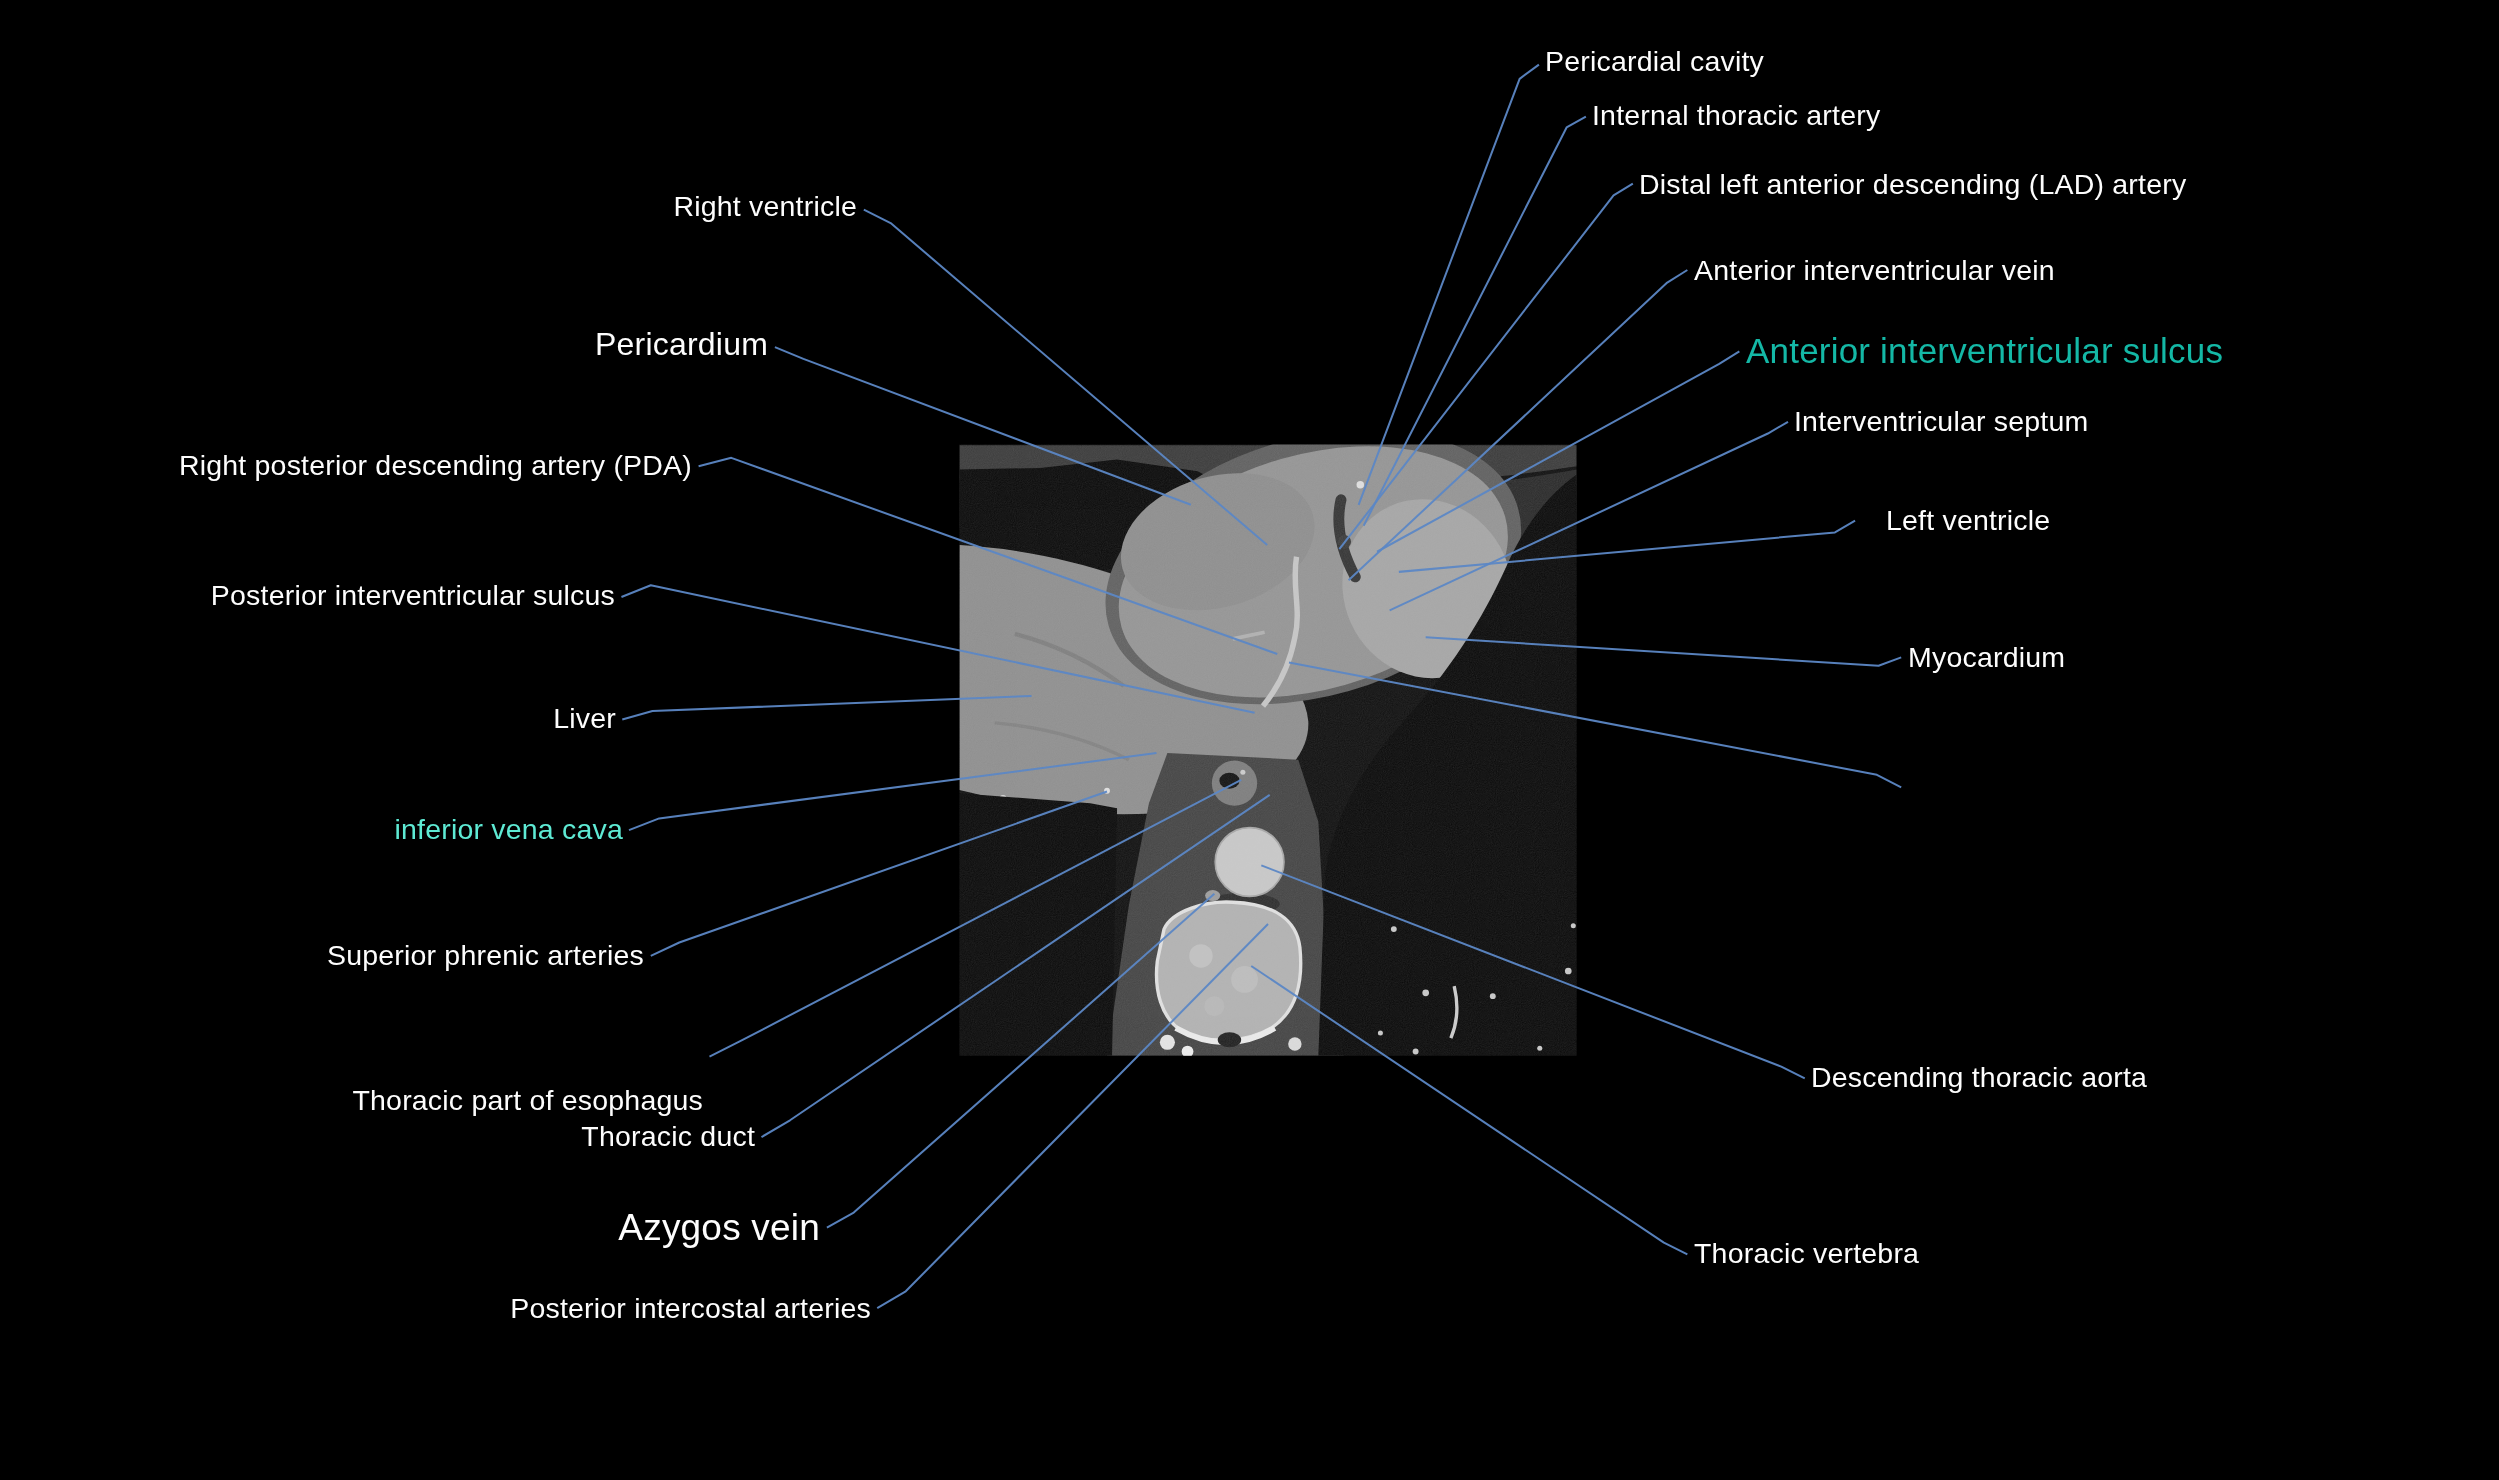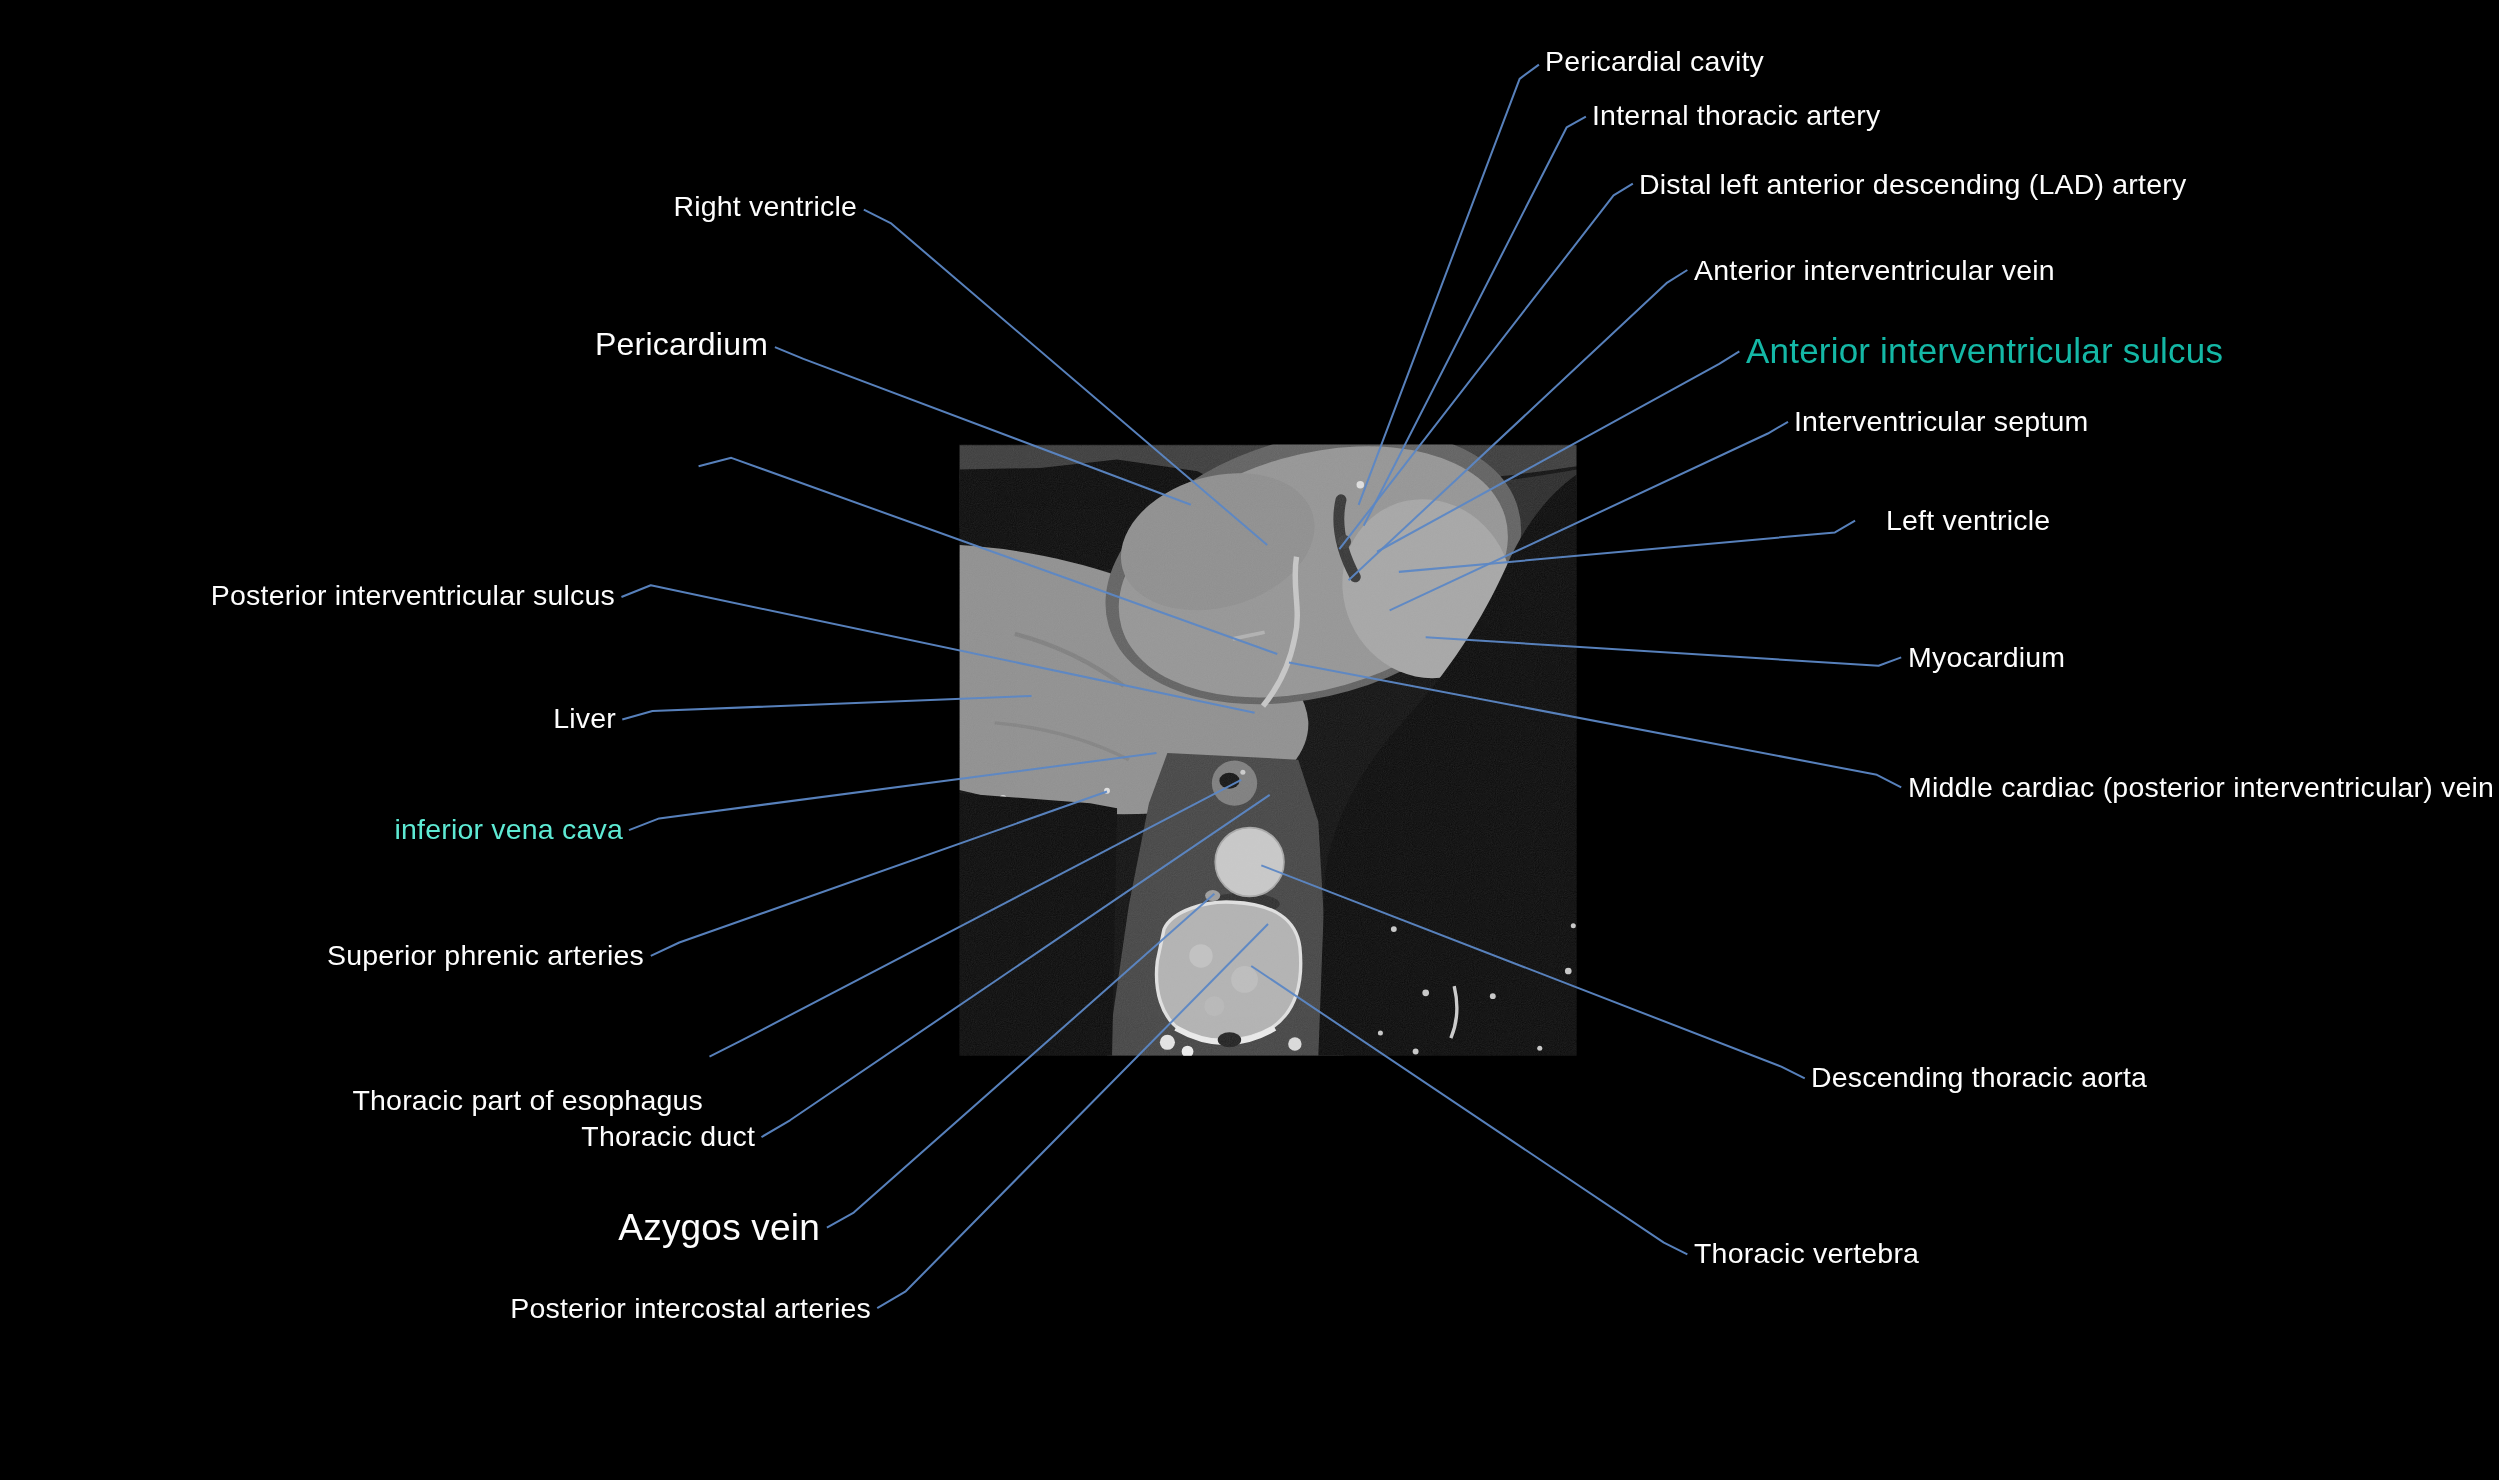--- a/index.html
+++ b/index.html
@@ -119,34 +119,34 @@
         <polyline points="2267,784 2240,794 1700,760" fill="none" stroke="#5c87c5" stroke-width="2.4" stroke-linejoin="round" opacity="0.95"></polyline>
         <polyline points="2267,939 2238,924 1537,790" fill="none" stroke="#5c87c5" stroke-width="2.4" stroke-linejoin="round" opacity="0.95"></polyline>
         <polyline points="2152,1286 2124,1272 1504,1032" fill="none" stroke="#5c87c5" stroke-width="2.4" stroke-linejoin="round" opacity="0.95"></polyline>
         <polyline points="2012,1496 1984,1482 1492,1152" fill="none" stroke="#5c87c5" stroke-width="2.4" stroke-linejoin="round" opacity="0.95"></polyline>
       </g>
   </svg>
 
   <div id="labels">
       <div class="anatomy-label" style="color: rgb(253, 253, 253); font-size: 28.5px; top: 190px; right: 1643px;">Right ventricle</div>
       <div class="anatomy-label" style="color: rgb(253, 253, 253); font-size: 32px; top: 328px; right: 1732px;">Pericardium</div>
+      <div class="anatomy-label" style="color: rgb(253, 253, 253); font-size: 28.5px; top: 449px; right: 1808px;">Right posterior descending artery (PDA)</div>
       <div class="anatomy-label" style="color: rgb(253, 253, 253); font-size: 28.5px; top: 579px; right: 1885px;">Posterior interventricular sulcus</div>
       <div class="anatomy-label" style="color: rgb(253, 253, 253); font-size: 28.5px; top: 702px; right: 1884px;">Liver</div>
       <div class="anatomy-label" style="color: #5eead4; font-size: 28.5px; top: 813px; right: 1877px;">inferior vena cava</div>
       <div class="anatomy-label" style="color: rgb(253, 253, 253); font-size: 28.5px; top: 939px; right: 1856px;">Superior phrenic arteries</div>
       <div class="anatomy-label" style="color: rgb(253, 253, 253); font-size: 28.5px; top: 1040px; right: 1797px; margin-top: 44px;">Thoracic part of esophagus</div>
       <div class="anatomy-label" style="color: rgb(253, 253, 253); font-size: 28.5px; top: 1120px; right: 1745px;">Thoracic duct</div>
       <div class="anatomy-label" style="color: rgb(253, 253, 253); font-size: 37px; top: 1212px; right: 1680px;">Azygos vein</div>
       <div class="anatomy-label" style="color: rgb(253, 253, 253); font-size: 28.5px; top: 1292px; right: 1629px;">Posterior intercostal arteries</div>
       <div class="anatomy-label" style="color: rgb(253, 253, 253); font-size: 28.5px; top: 45px; left: 1545px;">Pericardial cavity</div>
       <div class="anatomy-label" style="color: rgb(253, 253, 253); font-size: 28.5px; top: 99px; left: 1592px;">Internal thoracic artery</div>
       <div class="anatomy-label" style="color: rgb(253, 253, 253); font-size: 28.5px; top: 168px; left: 1639px;">Distal left anterior descending (LAD) artery</div>
       <div class="anatomy-label" style="color: rgb(253, 253, 253); font-size: 28.5px; top: 254px; left: 1694px;">Anterior interventricular vein</div>
       <div class="anatomy-label" style="color: #14b8a6; font-size: 35px; top: 335px; left: 1746px;">Anterior interventricular sulcus</div>
       <div class="anatomy-label" style="color: rgb(253, 253, 253); font-size: 28.5px; top: 405px; left: 1794px;">Interventricular septum</div>
       <div class="anatomy-label" style="color: rgb(253, 253, 253); font-size: 28.5px; top: 504px; left: 1862px; margin-left: 24px;">Left ventricle</div>
       <div class="anatomy-label" style="color: rgb(253, 253, 253); font-size: 28.5px; top: 641px; left: 1908px;">Myocardium</div>
-      <div class="anatomy-label" style="color: rgb(253, 253, 253); font-size: 28.5px; top: 771px; left: 1908px;">Middle cardiac (posterior interventricular) vein</div>
       <div class="anatomy-label" style="color: rgb(253, 253, 253); font-size: 28.5px; top: 1061px; left: 1811px;">Descending thoracic aorta</div>
       <div class="anatomy-label" style="color: rgb(253, 253, 253); font-size: 28.5px; top: 1237px; left: 1694px;">Thoracic vertebra</div>
     </div>
 </div>
 
 
 </body></html>

